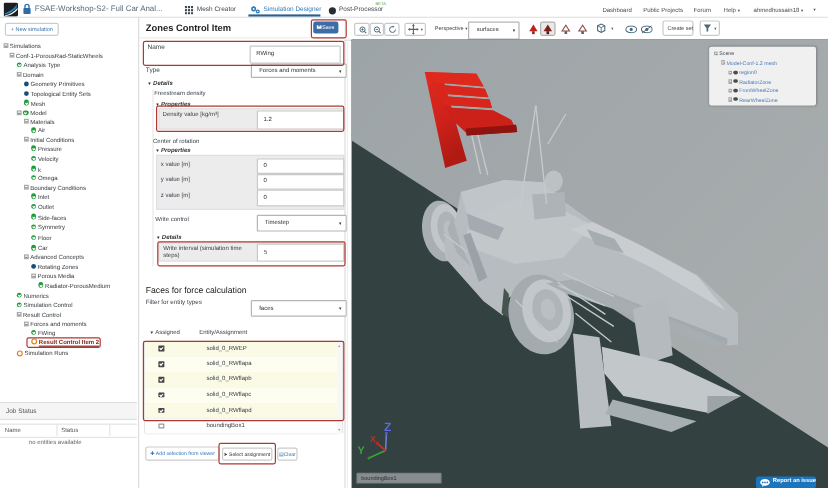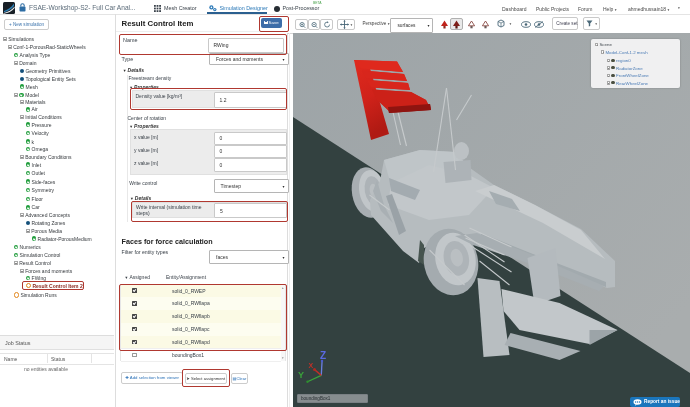--- a/index.html
+++ b/index.html
@@ -143,21 +143,21 @@
   <div class="lbl" style="left:5px;top:3.5px;font-size:5.4px;color:#555;">Job Status</div>
   <div class="abs" style="left:0;top:17px;width:114px;height:10px;border-top:1px solid #e4e4e4;border-bottom:1px solid #e4e4e4;"></div>
   <div class="abs" style="left:47px;top:17px;width:1px;height:10px;background:#e4e4e4;"></div>
   <div class="abs" style="left:91px;top:17px;width:1px;height:10px;background:#e4e4e4;"></div>
   <div class="lbl" style="left:4px;top:19.5px;color:#555;">Name</div>
   <div class="lbl" style="left:51px;top:19.5px;color:#555;">Status</div>
   <div class="lbl" style="left:24px;top:30px;color:#666;">no entities available</div>
 </div>
 
 <div id="panel">
-  <div class="abs" style="left:6.5px;top:5px;font-size:7.8px;font-weight:bold;color:#222;">Result Control Item</div>
+  <div class="abs" style="left:6.5px;top:5px;font-size:7.8px;font-weight:bold;color:#222;">Zones Control Item</div>
   <div class="abs" style="left:146px;top:4px;width:21px;height:10px;background:#3d6da8;border-radius:2px;">
     <span style="position:absolute;left:3px;top:2.8px;width:3.6px;height:3.6px;background:#fff;border-radius:0.5px;"></span>
         <span style="position:absolute;left:4px;top:2.8px;width:1.6px;height:1.4px;background:#3d6da8;"></span>
     <span style="position:absolute;left:7.6px;top:2.2px;font-size:4.4px;color:#fff;">Save</span>
   </div>
   <div class="abs" style="left:0;top:17px;width:172px;height:1px;background:#eee;"></div>
   <div class="lbl" style="left:8px;top:22.5px;font-size:5.4px;">Name</div>
   <div class="inp" style="left:92.5px;top:23.5px;width:74.5px;height:13px;">
         <span>RWing</span>
       </div>
@@ -195,21 +195,21 @@
         <span>Timestep</span>
         <i>▾</i>
       </div>
   <div class="seclbl" style="left:15.1px;top:181px;"><b>▼</b>Details</div>
   <div class="graycell" style="left:17px;top:188px;width:154.5px;height:16px;"></div>
   <div class="lbl" style="left:21px;top:190px;">Write interval (simulation time</div>
   <div class="lbl" style="left:21px;top:196px;">steps)</div>
   <div class="inp" style="left:99px;top:189.3px;width:70.6px;height:13px;">
         <span>5</span>
       </div>
-  <div class="abs" style="left:6.5px;top:223px;font-size:7.2px;font-weight:bold;color:#222;">Faces for force calculation</div>
+  <div class="abs" style="left:6.5px;top:223px;font-size:7.2px;font-weight:normal;color:#222;">Faces for force calculation</div>
   <div class="lbl" style="left:6.5px;top:235px;font-size:5.2px;">Filter for entity types</div>
   <div class="sel" style="left:94px;top:235.5px;width:77.6px;height:12px;">
         <span>faces</span>
         <i>▾</i>
       </div>
   <div class="lbl" style="left:9.5px;top:260px;"><span style="font-size:3.8px;">▼</span> Assigned</div>
   <div class="lbl" style="left:51px;top:259.5px;">Entity/Assignment</div>
   <div class="abs" style="left:4.5px;top:270px;width:166.5px;height:77.4px;border:1px solid #e6e6e6;box-sizing:border-box;"></div>
   <div>
         <div class="abs" style="left:5.5px;top:270.0px;width:160px;height:12.9px;background:#fbfae5;border-bottom:0.5px solid #efefef;">

